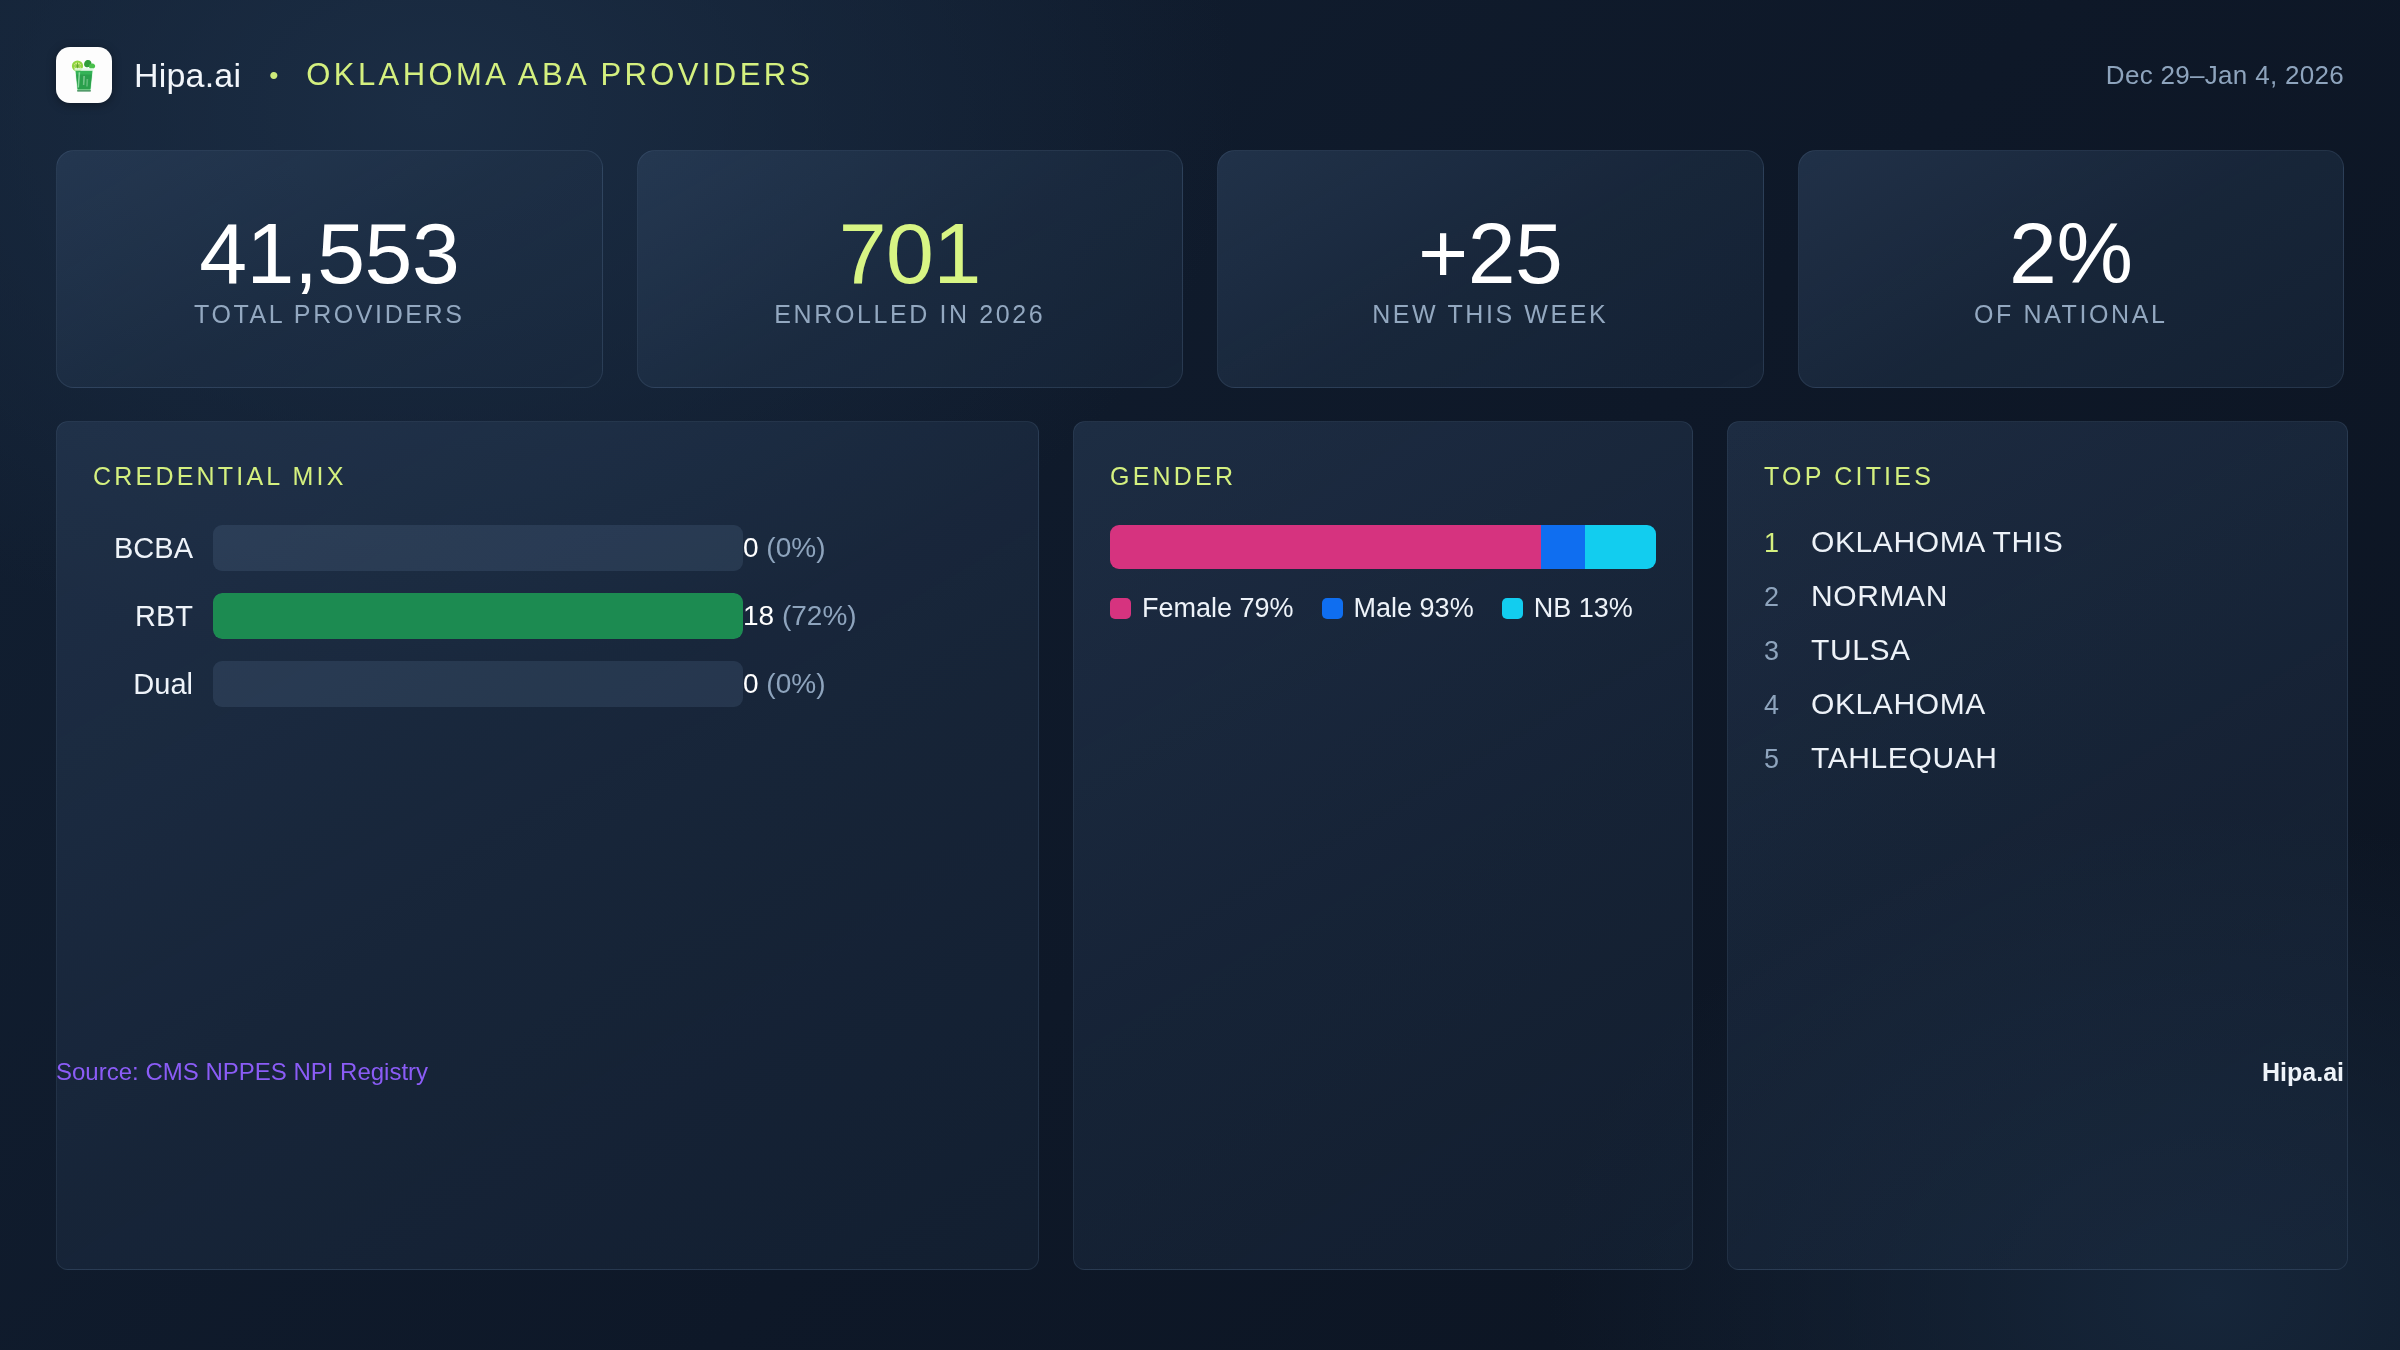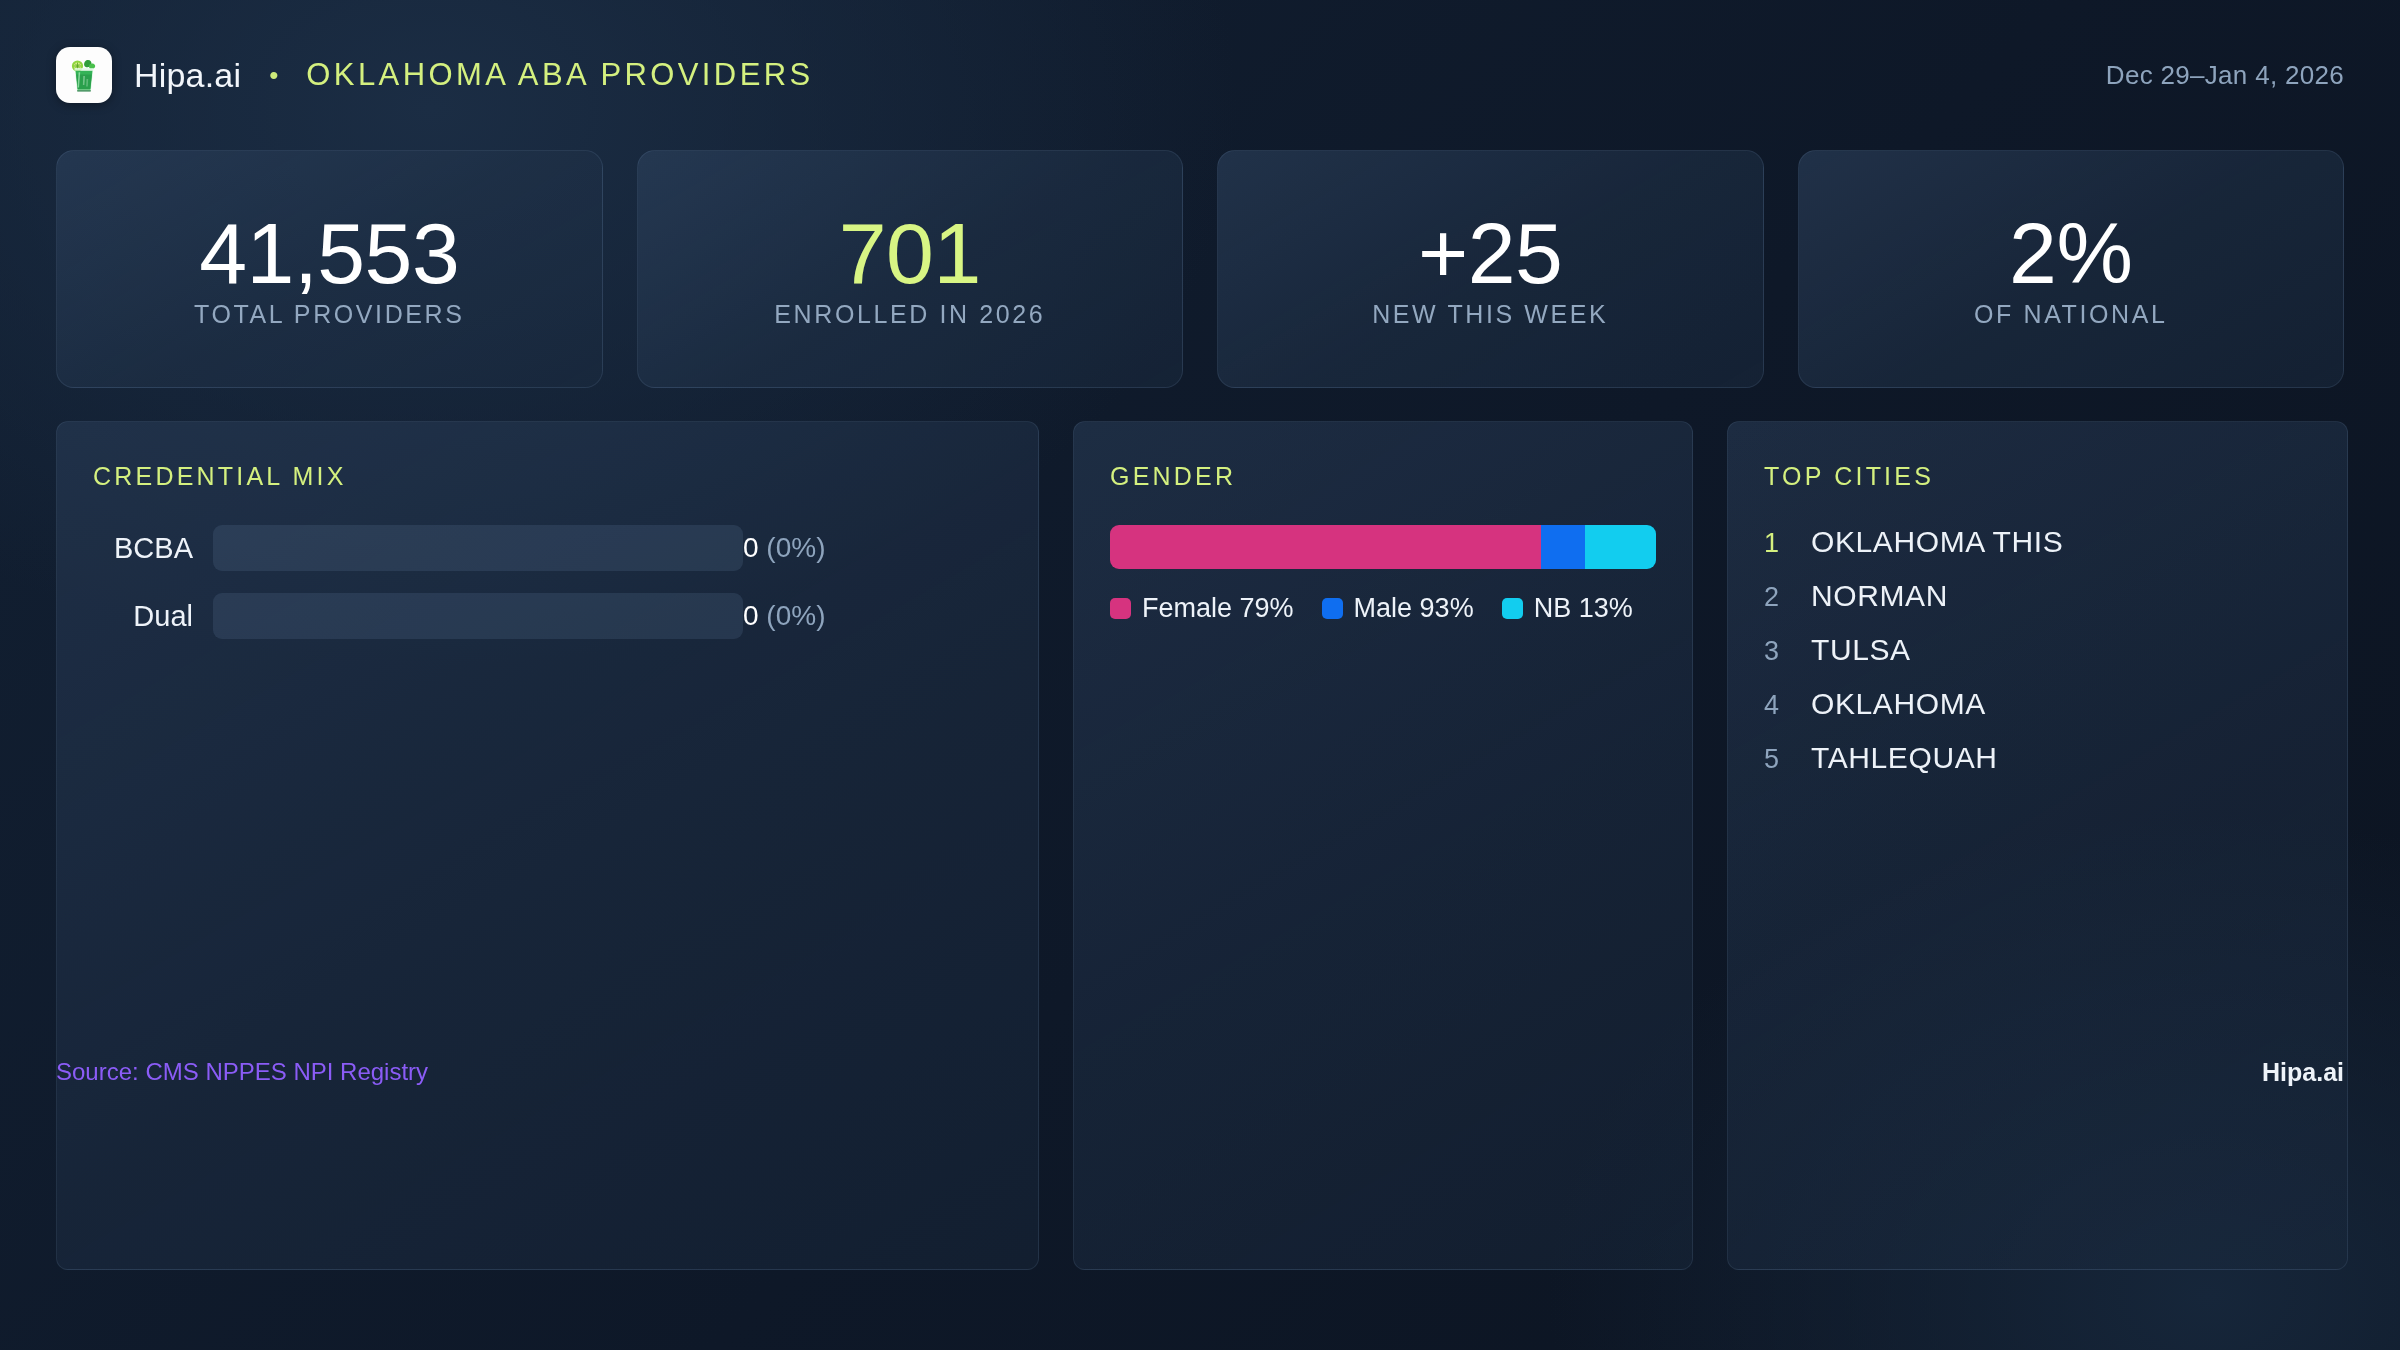--- a/index.html
+++ b/index.html
@@ -310,20 +310,30 @@
           <div class="bar-label">BCBA</div>
           <div class="bar-track">
             <div class="bar-fill" style="width: 0%;"></div>
           </div>
           <div class="bar-value">
             <span>0</span>
             <span class="bar-pct">(0%)</span>
           </div>
         </div>
 
+        <div class="bar-row">
+          <div class="bar-label">RBT</div>
+          <div class="bar-track">
+            <div class="bar-fill" style="width: 100%;"></div>
+          </div>
+          <div class="bar-value">
+            <span>18</span>
+            <span class="bar-pct">(72%)</span>
+          </div>
+        </div>
 
         <div class="bar-row">
           <div class="bar-label">Dual</div>
           <div class="bar-track">
             <div class="bar-fill" style="width: 0%;"></div>
           </div>
           <div class="bar-value">
             <span>0</span>
             <span class="bar-pct">(0%)</span>
           </div>

